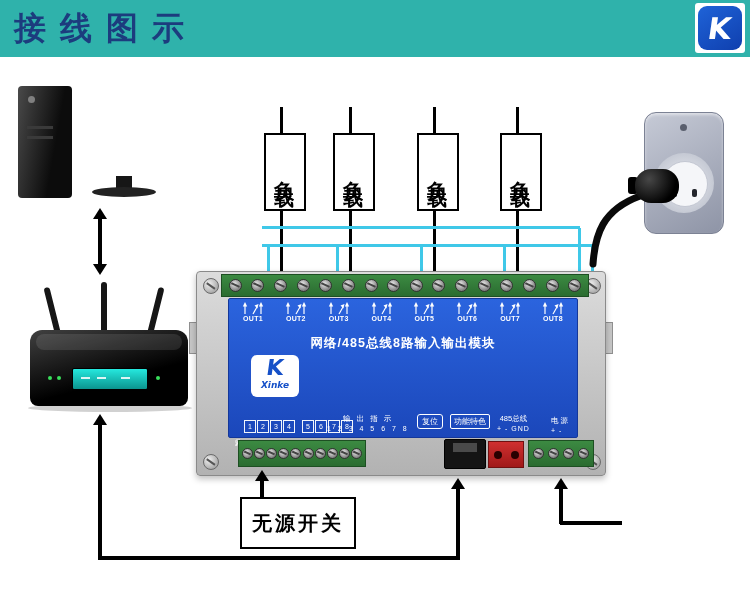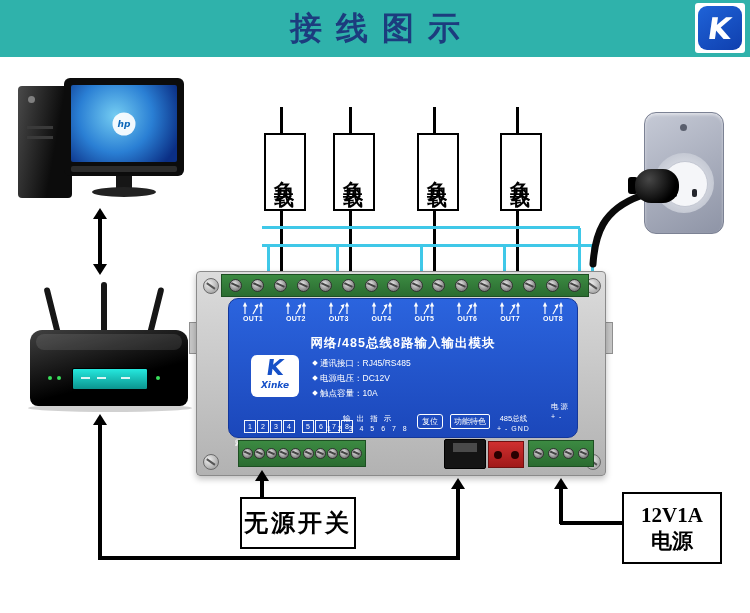--- a/index.html
+++ b/index.html
@@ -1,21 +1,21 @@
 <!DOCTYPE html>
 <html><head>
 <meta charset="utf-8">
 <style>
   html,body{margin:0;padding:0;background:#fff}
   #stage{position:relative;width:750px;height:613px;background:#fff;overflow:hidden;
          font-family:"Liberation Sans",sans-serif;color:#000}
 
   
   .header{position:absolute;left:0;top:0;width:750px;height:57px;background:#2fb2ab}
-  .header-title{position:absolute;left:0;top:7px;width:100%;text-align:center;
+  .header-title{position:absolute;left:0;top:7px;width:100%;text-align:left;
      font:bold 32px "Liberation Serif",serif;color:#1c3c7e;letter-spacing:14px;text-indent:14px}
   .hdr-logo{position:absolute;right:5px;top:3px;width:50px;height:50px;background:#fff;
      border-radius:3px;display:flex;align-items:center;justify-content:center}
   .k-sq{width:44px;height:44px;border-radius:9px;background:linear-gradient(145deg,#1f63d8,#0f3fae);
      display:flex;align-items:center;justify-content:center}
   .k-sq span{color:#fff;font:bold 30px "DejaVu Sans",sans-serif;transform:skewX(-8deg)}
 
   
   .tower{position:absolute;left:18px;top:86px;width:54px;height:112px;border-radius:4px;
      background:linear-gradient(100deg,#4a4a4a,#0c0c0c 65%)}
@@ -46,21 +46,21 @@
   .wb{position:absolute;background:#000}
   .wc{position:absolute;background:#3fc8e8}
   .arr-up{position:absolute;width:0;height:0;border-left:7px solid transparent;border-right:7px solid transparent;border-bottom:11px solid #000}
   .arr-down{position:absolute;width:0;height:0;border-left:7px solid transparent;border-right:7px solid transparent;border-top:11px solid #000}
 
   
   .callout{position:absolute;background:#fff;border:2.5px solid #000;display:flex;align-items:center;
      justify-content:center;font-family:"Liberation Serif",serif;font-weight:bold;text-align:center}
   .load{width:38px;height:74px}
   .load span{writing-mode:vertical-rl;text-orientation:upright;font-size:20px;letter-spacing:7px;font-weight:bold}
-  .sw-box{left:240px;top:497px;width:112px;height:48px;font-size:24px;letter-spacing:3px}
+  .sw-box{left:240px;top:497px;width:112px;height:48px;font-size:20px;letter-spacing:3px}
   .psu-box{left:622px;top:492px;width:96px;height:68px;font-size:21px;flex-direction:column;line-height:1.25}
   .caption{position:absolute;left:0;top:566px;width:100%;text-align:center;
      font:bold 23px "Liberation Serif",serif;letter-spacing:2px}
 
   
   .plate{position:absolute;left:644px;top:112px;width:78px;height:120px;border-radius:12px;
      background:linear-gradient(150deg,#c6cad6,#8e94a6);border:1px solid #7c8294;box-shadow:inset 0 2px 3px rgba(255,255,255,.5)}
   .plate-screw{position:absolute;left:35px;top:11px;width:7px;height:7px;border-radius:50%;background:#5a5f6e}
   .sock-ring{position:absolute;left:9px;top:40px;width:60px;height:60px;border-radius:50%;
      background:radial-gradient(#eef0f5,#b4b9c6)}
@@ -78,21 +78,21 @@
   .tab{position:absolute;width:8px;height:30px;background:#c6c6c6;border:1px solid #909090}
   .cscr{position:absolute;width:14px;height:14px;border-radius:50%;border:1px solid #6a6a6a;
      background:radial-gradient(circle at 35% 35%,#f0f0f0,#909090)}
   .cscr i{position:absolute;left:2px;right:2px;top:6px;height:1.5px;background:#555;transform:rotate(35deg)}
   .gterm{position:absolute;background:linear-gradient(#3c8a42,#2a6c30);border:1px solid #1d4f22;
      display:flex;justify-content:space-around;align-items:center;padding:0 2px}
   .scr{width:11px;height:11px;border-radius:50%;border:1px solid #333;position:relative;
      background:radial-gradient(circle at 40% 35%,#eaeaea,#7a7a7a 75%)}
   .scr i{position:absolute;left:1px;right:1px;top:4px;height:1.5px;background:#444;transform:rotate(25deg)}
   .scr.s9{width:9px;height:9px}.scr.s9 i{top:3px}
-  .panel{position:absolute;left:228px;top:298px;width:348px;height:138px;border-radius:10px;
+  .panel{position:absolute;left:228px;top:298px;width:348px;height:138px;border-radius:2px;
      background:linear-gradient(#2b64de,#1b47ba);border:1px solid #14379a;color:#fff}
   .out-row{position:absolute;left:4px;right:4px;top:3px;display:flex;justify-content:space-between}
   .out{width:40px;text-align:center}
   .out svg{display:block;margin:0 auto}
   .out-label{font-size:7px;font-weight:bold;letter-spacing:.3px}
   .panel-title{position:absolute;top:36px;width:100%;text-align:center;font-size:12.5px;font-weight:bold;letter-spacing:1px}
   .m-logo{position:absolute;left:22px;top:56px;width:48px;height:42px;background:#fff;border-radius:6px;text-align:center}
   .m-logo .mk{display:block;font:bold 22px "DejaVu Sans",sans-serif;color:#1550c8;transform:skewX(-8deg);line-height:24px;margin-top:1px}
   .m-logo .mb{display:block;font:italic bold 9px "DejaVu Sans",sans-serif;color:#1550c8;line-height:10px}
   .specs{position:absolute;top:57px;font-size:8.5px;line-height:15px;white-space:nowrap}
@@ -105,21 +105,21 @@
   .cell{width:10px;height:11px;border:1px solid rgba(255,255,255,.95);font-size:7px;display:flex;align-items:center;justify-content:center}
   .gap{width:5px}
   .ind-block{position:absolute;left:98px;bottom:5px;text-align:center}
   .ind-lbl{font-size:7.5px;letter-spacing:2px}
   .ind-nums{font-size:7px;letter-spacing:2.5px;margin-top:1px}
   .reset-btn{position:absolute;left:188px;bottom:8px;border:1px solid #fff;border-radius:3px;font-size:8px;padding:1px 4px}
   .net-lbl{position:absolute;left:221px;bottom:8px;border:1px solid #fff;border-radius:2px;font-size:8px;padding:1px 3px}
   .bus-block{position:absolute;left:268px;bottom:5px;text-align:center}
   .bus-block .t1,.pwr-block .t1{font-size:7.5px}
   .bus-block .t2,.pwr-block .t2{font-size:7px;letter-spacing:1px;margin-top:1px}
-  .pwr-block{position:absolute;left:322px;bottom:17px;text-align:left}
+  .pwr-block{position:absolute;left:322px;bottom:3px;text-align:left}
   .rj45{position:absolute;left:444px;top:439px;width:40px;height:28px;background:#141414;border:1px solid #000;border-radius:2px}
   .rj45 i{display:block;width:24px;height:9px;background:#4a4a4a;margin:3px auto 0}
   .redterm{position:absolute;left:488px;top:441px;width:34px;height:25px;border:1px solid #701010;
      background:linear-gradient(#d03030,#a01818);display:flex;justify-content:space-around;align-items:center}
   .redterm b{width:8px;height:8px;border-radius:50%;background:#2a0000}
 </style>
 </head>
 <body>
 
 <div id="stage">
@@ -130,26 +130,20 @@
       <div class="k-sq">
         <span>K</span>
       </div>
     </div>
   </div>
 
   <div class="tower">
     <i class="pwr"></i>
     <i class="vent" style="top:40px"></i>
     <i class="vent" style="top:50px"></i>
-  </div>
-  <div class="monitor">
-    <div class="screen">
-      <div class="hp-badge">hp</div>
-    </div>
-    <div class="mon-strip"></div>
   </div>
   <div class="neck"></div>
   <div class="base"></div>
 
   <div class="arr-up" style="left:93px;top:208px"></div>
   <div class="wb" style="left:98px;top:218px;width:4px;height:48px"></div>
   <div class="arr-down" style="left:93px;top:264px"></div>
 
   <div class="ant" style="left:56px;top:286px;transform:rotate(-14deg)"></div>
   <div class="ant" style="left:101px;top:282px"></div>
@@ -407,25 +401,20 @@
           </svg>
         <div class="out-label">OUT8</div>
       </div>
     </div>
 
     <div class="panel-title">网络/485总线8路输入输出模块</div>
 
     <div class="m-logo">
       <span class="mk">K</span>
       <span class="mb">Xinke</span>
-    </div>
-    <div class="specs s1">
-      <div>通讯接口：RJ45/RS485</div>
-      <div>电源电压：DC12V</div>
-      <div>触点容量：10A</div>
     </div>
 
     <div class="inp-block">
       <span class="inp-lbl">输入</span>
       <span class="inp-cells">
         <span class="cell">1</span>
         <span class="cell">2</span>
         <span class="cell">3</span>
         <span class="cell">4</span>
         <span class="gap"></span>
@@ -510,18 +499,14 @@
 
   <div class="arr-up" style="left:255px;top:470px"></div>
   <div class="wb" style="left:260px;top:480px;width:3.5px;height:18px"></div>
   <div class="callout sw-box">
     <span>无源开关</span>
   </div>
 
   <div class="arr-up" style="left:554px;top:478px"></div>
   <div class="wb" style="left:559px;top:488px;width:3.5px;height:36px"></div>
   <div class="wb" style="left:560px;top:521px;width:62px;height:3.5px"></div>
-  <div class="callout psu-box">
-    <span>12V1A</span>
-    <span>电源</span>
-  </div>
 
 </div>
 
 </body></html>

